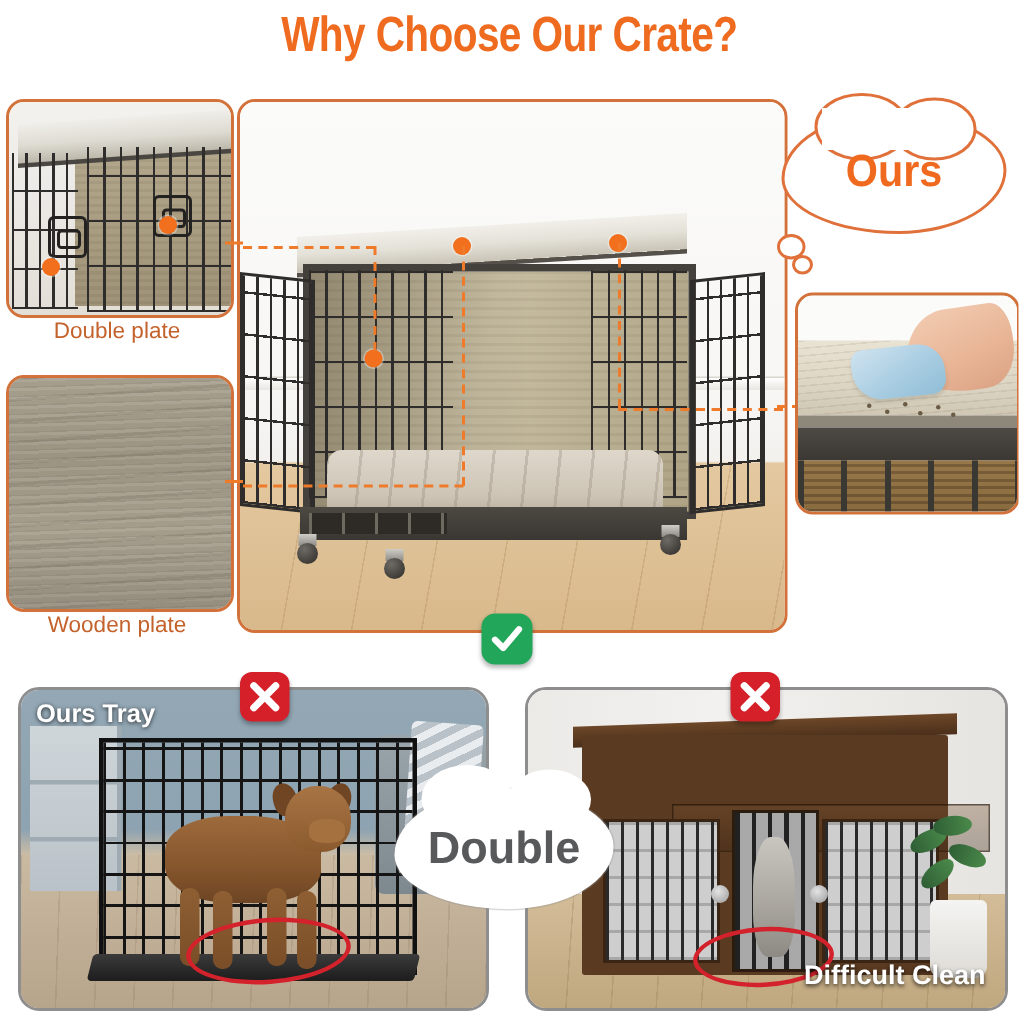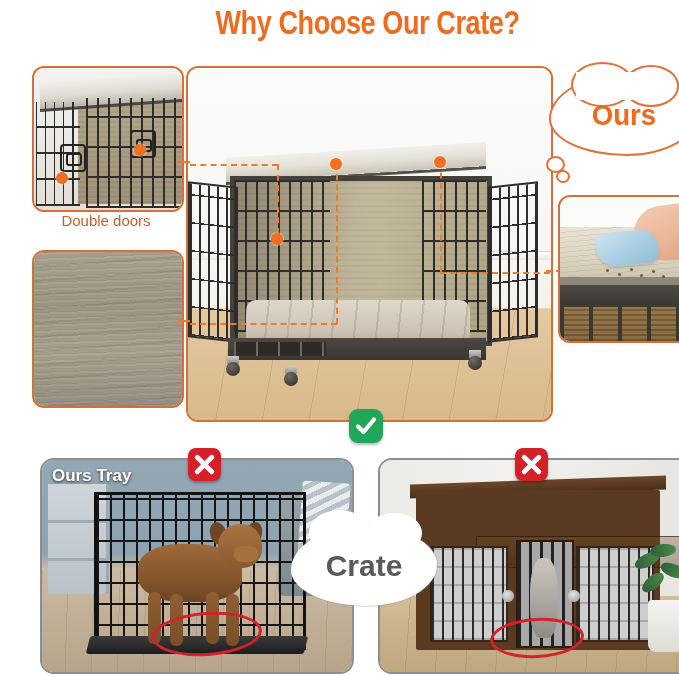--- a/index.html
+++ b/index.html
@@ -3,21 +3,21 @@
 <meta charset="utf-8">
 <style>
   html,body{margin:0;padding:0;}
   body{
     width:679px;height:675px;
     background:#ffffff;
     font-family:"Liberation Sans", sans-serif;
     overflow:hidden;
     position:relative;
   }
-  .stage{position:absolute;inset:0;margin-left:28px;}
+  .stage{position:absolute;inset:0;}
 
   
   .title{
     position:absolute;left:0;top:4px;width:679px;
     text-align:center;
     font-family:"Liberation Sans Narrow","Liberation Sans",sans-serif;
     font-weight:bold;
     font-size:33px;
     letter-spacing:-0.5px;
     color:#ee6b1f;
@@ -428,25 +428,26 @@
       <div class="wood-back"></div>
       <div class="crate-top"></div>
       <div class="mesh dense" id="doors-mesh-left"></div>
       <div class="mesh" id="doors-mesh-right"></div>
       <div class="latch" style="left:26px;top:76px;"></div>
       <div class="latch" style="left:96px;top:62px;"></div>
       <div class="dot" style="left:22px;top:104px;"></div>
       <div class="dot" style="left:100px;top:76px;"></div>
     </div>
   </div>
-  <div class="cap" style="left:4px;top:212px;width:148px;">Double doors</div>
+  <div class="cap" style="left:4px;top:212px;width:148px;">Double plate</div>
 
   <div class="panel" id="p-plate">
     <div class="plate-tex"></div>
   </div>
+  <div class="cap" style="left:4px;top:408px;width:148px;">Wooden plate</div>
 
   <div class="panel" id="p-main">
     <div class="room">
       <div class="baseboard"></div>
       <div class="floor-lines"></div>
 
       <div class="crate">
         <div class="crate-slab"></div>
         <div class="crate-body">
           <div class="crate-inner-shadow"></div>
@@ -570,24 +571,25 @@
       <div class="plant">
         <i style="left:0;top:10px;transform:rotate(-26deg);"></i>
         <i style="left:16px;top:0;transform:rotate(-6deg);"></i>
         <i style="left:26px;top:20px;transform:rotate(22deg);"></i>
         <i style="left:6px;top:32px;transform:rotate(-40deg);"></i>
       </div>
       <div class="plant-pot"></div>
       <div class="red-ellipse" id="dc-ellipse"></div>
     </div>
   </div>
+  <div class="overlay-label" id="lbl-difficult">Difficult Clean</div>
   <div class="x-badge" id="x-right">
     <svg width="25" height="25" viewBox="0 0 24 24" aria-hidden="true">
       <path d="M5 5 L19 19 M19 5 L5 19" stroke="#ffffff" stroke-width="4.6" stroke-linecap="round"></path>
     </svg>
   </div>
 
   <div id="others-bubble">
     <div class="cloud-w"></div>
-    <div class="others-text">Crate</div>
+    <div class="others-text">Double</div>
   </div>
 
 </div>
 
 </body></html>

